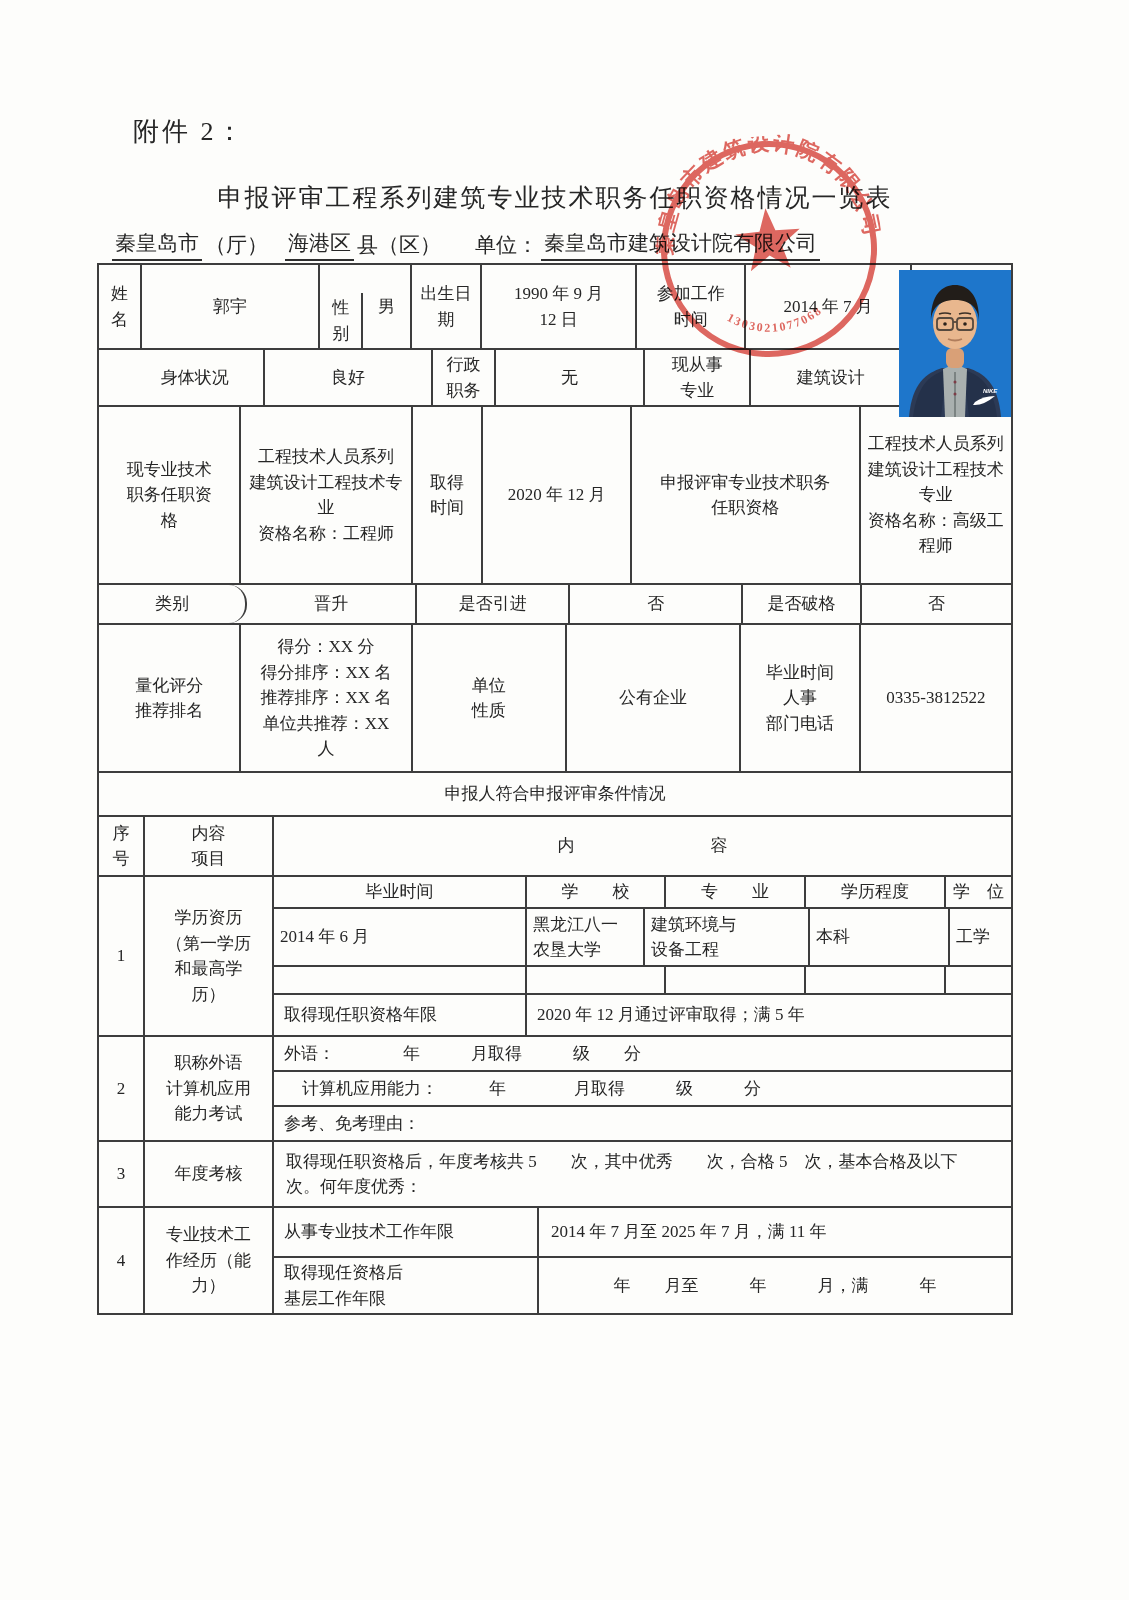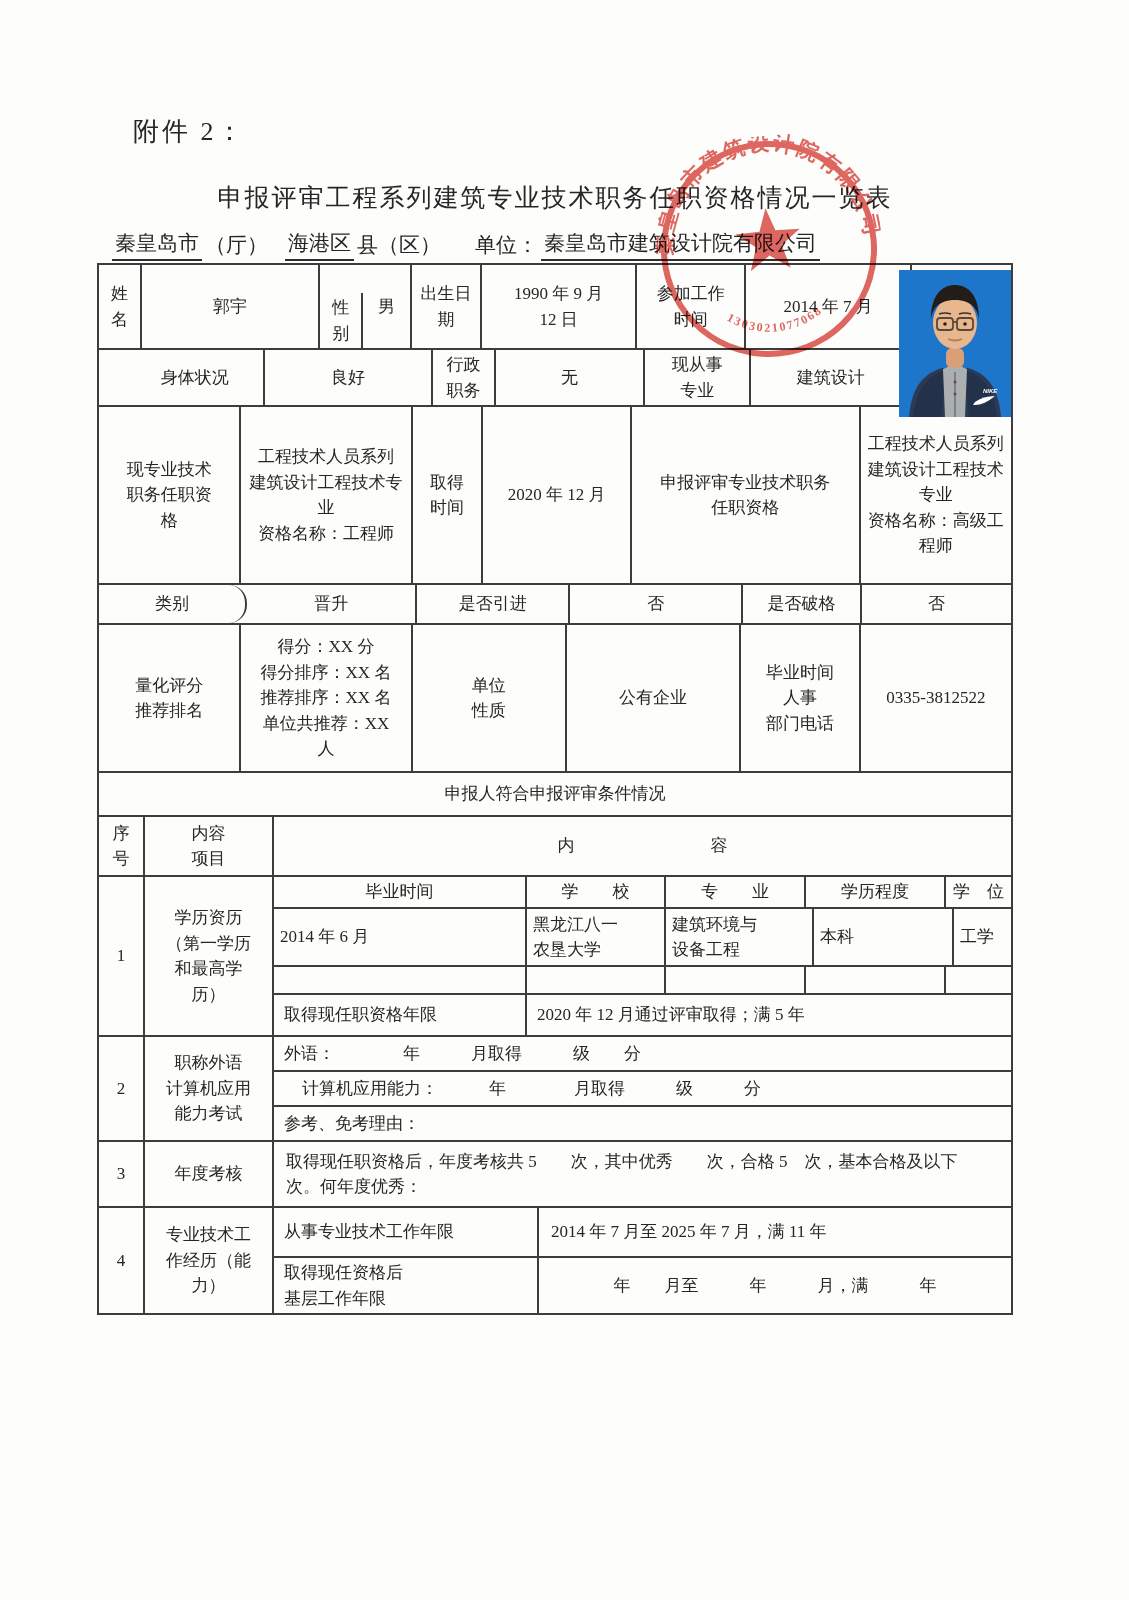--- a/index.html
+++ b/index.html
@@ -154,23 +154,23 @@
       <div class="col" style="flex:1;">
         <div class="subr" style="min-height:32px;">
           <div class="c" style="width:253px;">毕业时间</div>
           <div class="c" style="width:139px;">学　　校</div>
           <div class="c" style="width:140px;">专　　业</div>
           <div class="c" style="width:140px;">学历程度</div>
           <div class="c" style="flex:1;border-right:none;">学　位</div>
         </div>
         <div class="subr" style="min-height:58px;">
           <div class="c left" style="width:253px;">2014 年 6 月</div>
-          <div class="c left" style="width:139px;">黑龙江八一
+          <div class="c left" style="width:118px;">黑龙江八一
 农垦大学</div>
-          <div class="c left" style="width:148px;">建筑环境与
+          <div class="c left" style="width:165px;">建筑环境与
 设备工程</div>
           <div class="c left" style="width:140px;">本科</div>
           <div class="c left" style="flex:1;border-right:none;">工学</div>
         </div>
         <div class="subr" style="min-height:28px;">
           <div class="c" style="width:253px;"></div>
           <div class="c" style="width:139px;"></div>
           <div class="c" style="width:140px;"></div>
           <div class="c" style="width:140px;"></div>
           <div class="c" style="flex:1;border-right:none;"></div>

